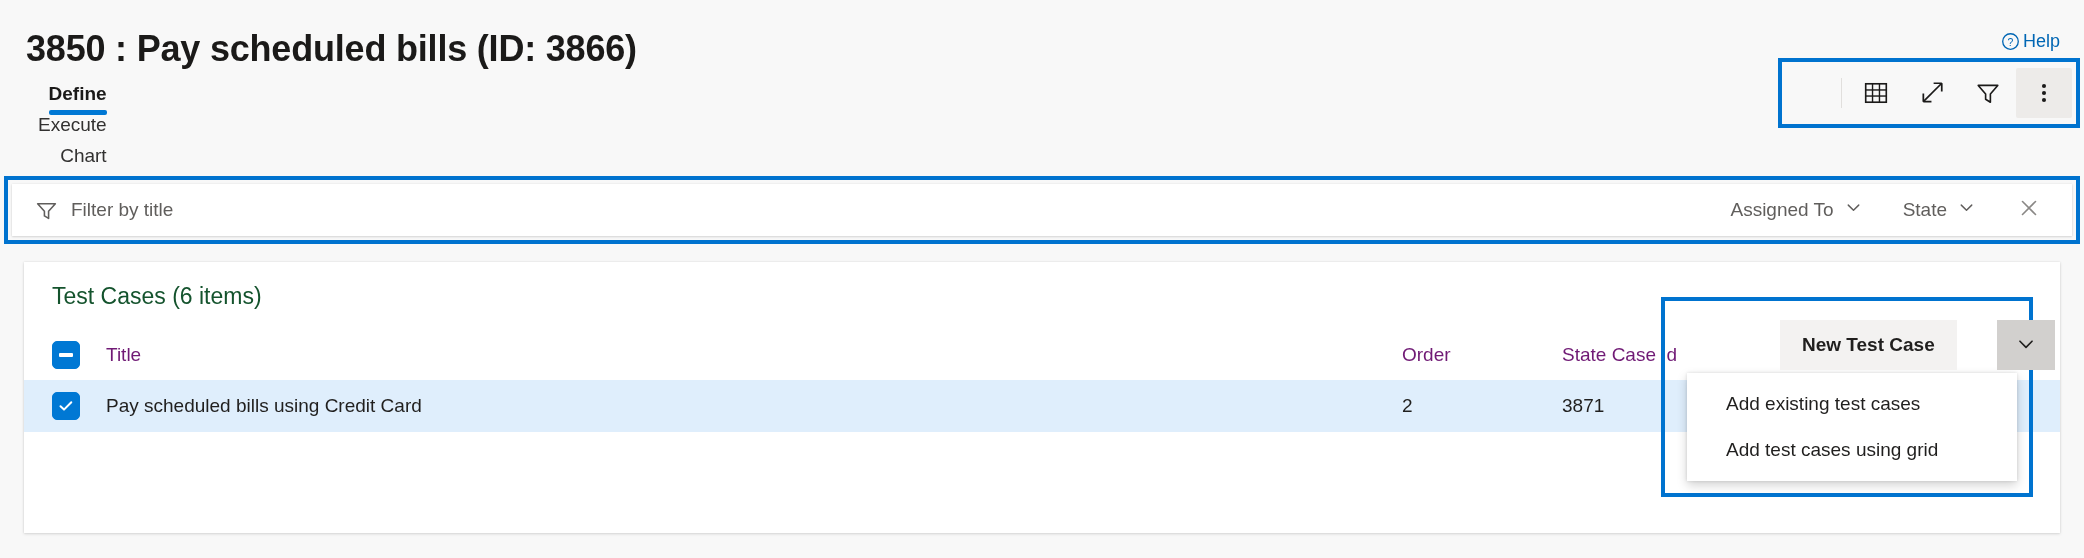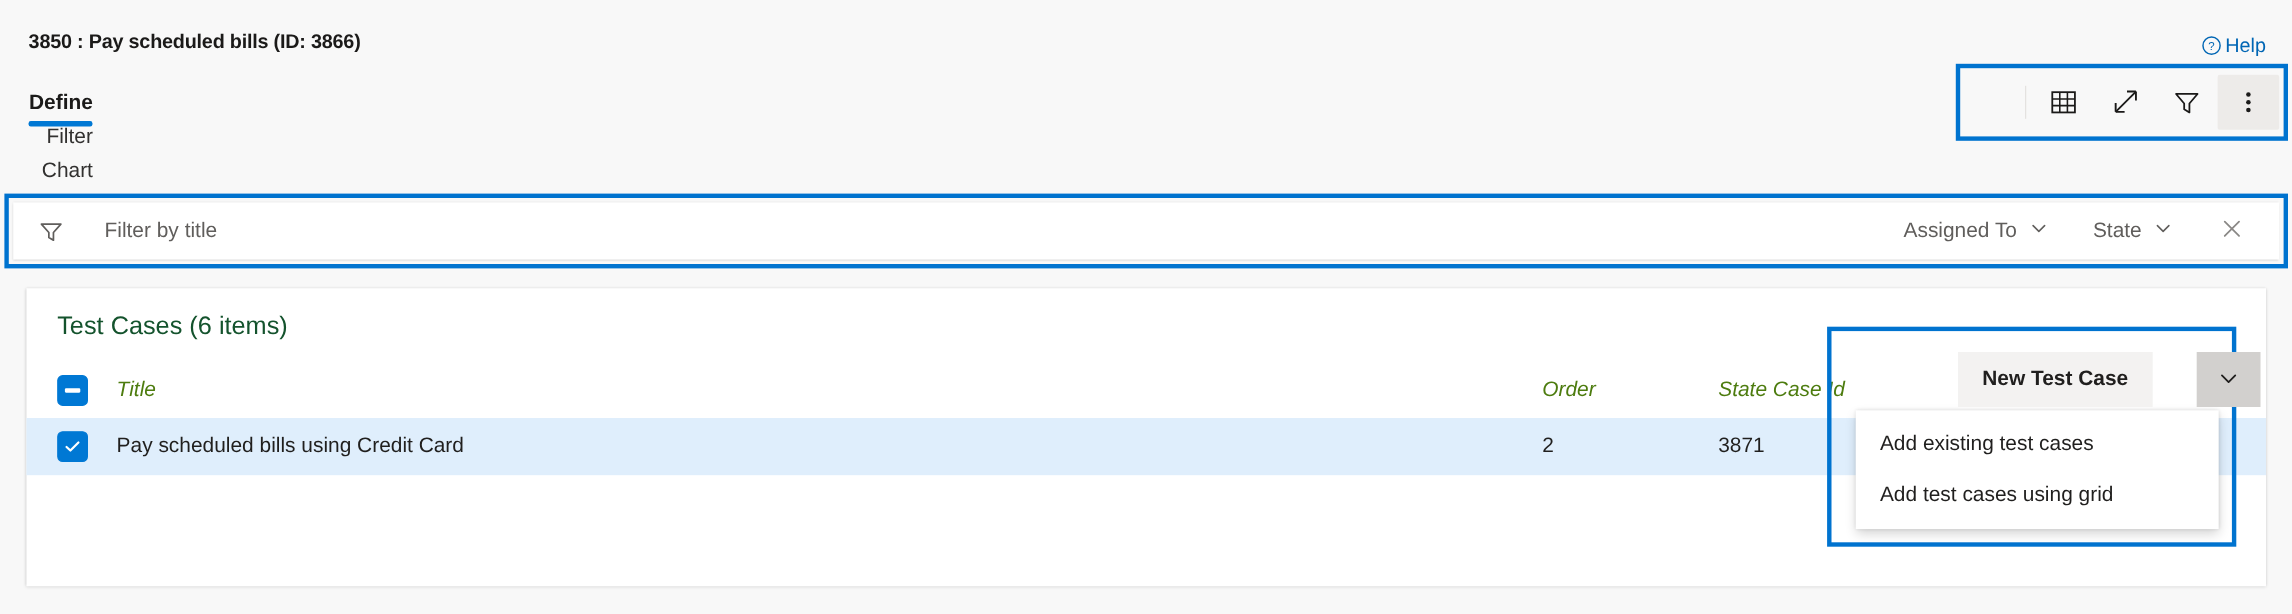--- a/index.html
+++ b/index.html
@@ -23,21 +23,21 @@
   
   .header-row {
     position: absolute;
     top: 0; left: 0; right: 0;
     height: 80px;
   }
   .page-title {
     position: absolute;
     left: 26px;
     top: 28px;
-    font-size: 18px;
+    font-size: 36px;
     font-weight: 600;
     letter-spacing: -0.2px;
     color: #1b1a19;
     white-space: nowrap;
   }
   .help-link {
     position: absolute;
     right: 24px;
     top: 31px;
     display: flex;
@@ -158,21 +158,20 @@
   .filter-funnel { line-height: 0; }
   .filter-input {
     border: none;
     outline: none;
     font-family: "Liberation Sans", sans-serif;
     font-size: 19px;
     color: #605e5c;
     background: transparent;
     width: 100%;
     height: 100%;
-    margin-left: 24px;
   }
   .filter-input::placeholder { color: #605e5c; opacity: 1; }
   .filter-pill {
     display: flex;
     align-items: center;
     gap: 10px;
     padding: 6px 12px;
     font-size: 19px;
     color: #605e5c;
     cursor: pointer;
@@ -217,23 +216,22 @@
     top: 68px; left: 0; right: 0;
   }
   .grid-row {
     display: flex;
     align-items: center;
     height: 52px;
     padding: 0 28px;
   }
   .grid-row.header {
     height: 50px;
-    color: #4d7c0f;
-    font-size: 19px;
-    font-style: italic;
+    color: #701a75;
+    font-size: 19px;
   }
   .grid-row.selected {
     background: #dfeefc;
     font-size: 19px;
     color: #201f1e;
   }
   .cell-check {
     width: 54px;
     flex: 0 0 54px;
     display: flex;
@@ -303,21 +301,21 @@
     cursor: pointer;
     border: none;
   }
   .menu {
     position: absolute;
     left: 1687px;
     top: 373px;
     width: 330px;
     background: #ffffff;
     box-shadow: 0 4px 10px rgba(0,0,0,0.18), 0 0 3px rgba(0,0,0,0.12);
-    padding: 8px 0;
+    padding: 8px 17px;
     z-index: 31;
   }
   .menu-item {
     padding: 12px 22px;
     font-size: 19px;
     color: #201f1e;
     cursor: pointer;
     white-space: nowrap;
   }
 </style>
@@ -338,21 +336,21 @@
       </span>
       <span>Help</span>
     </a>
   </div>
 
   <div class="tabs">
     <div class="tab active">
       <span>Define</span>
     </div>
     <div class="tab">
-      <span>Filter</span>
+      <span>Execute</span>
     </div>
     <div class="tab">
       <span>Chart</span>
     </div>
   </div>
 
   <div class="toolbar-highlight">
     <div class="toolbar">
       <div class="toolbar-sep"></div>
 

